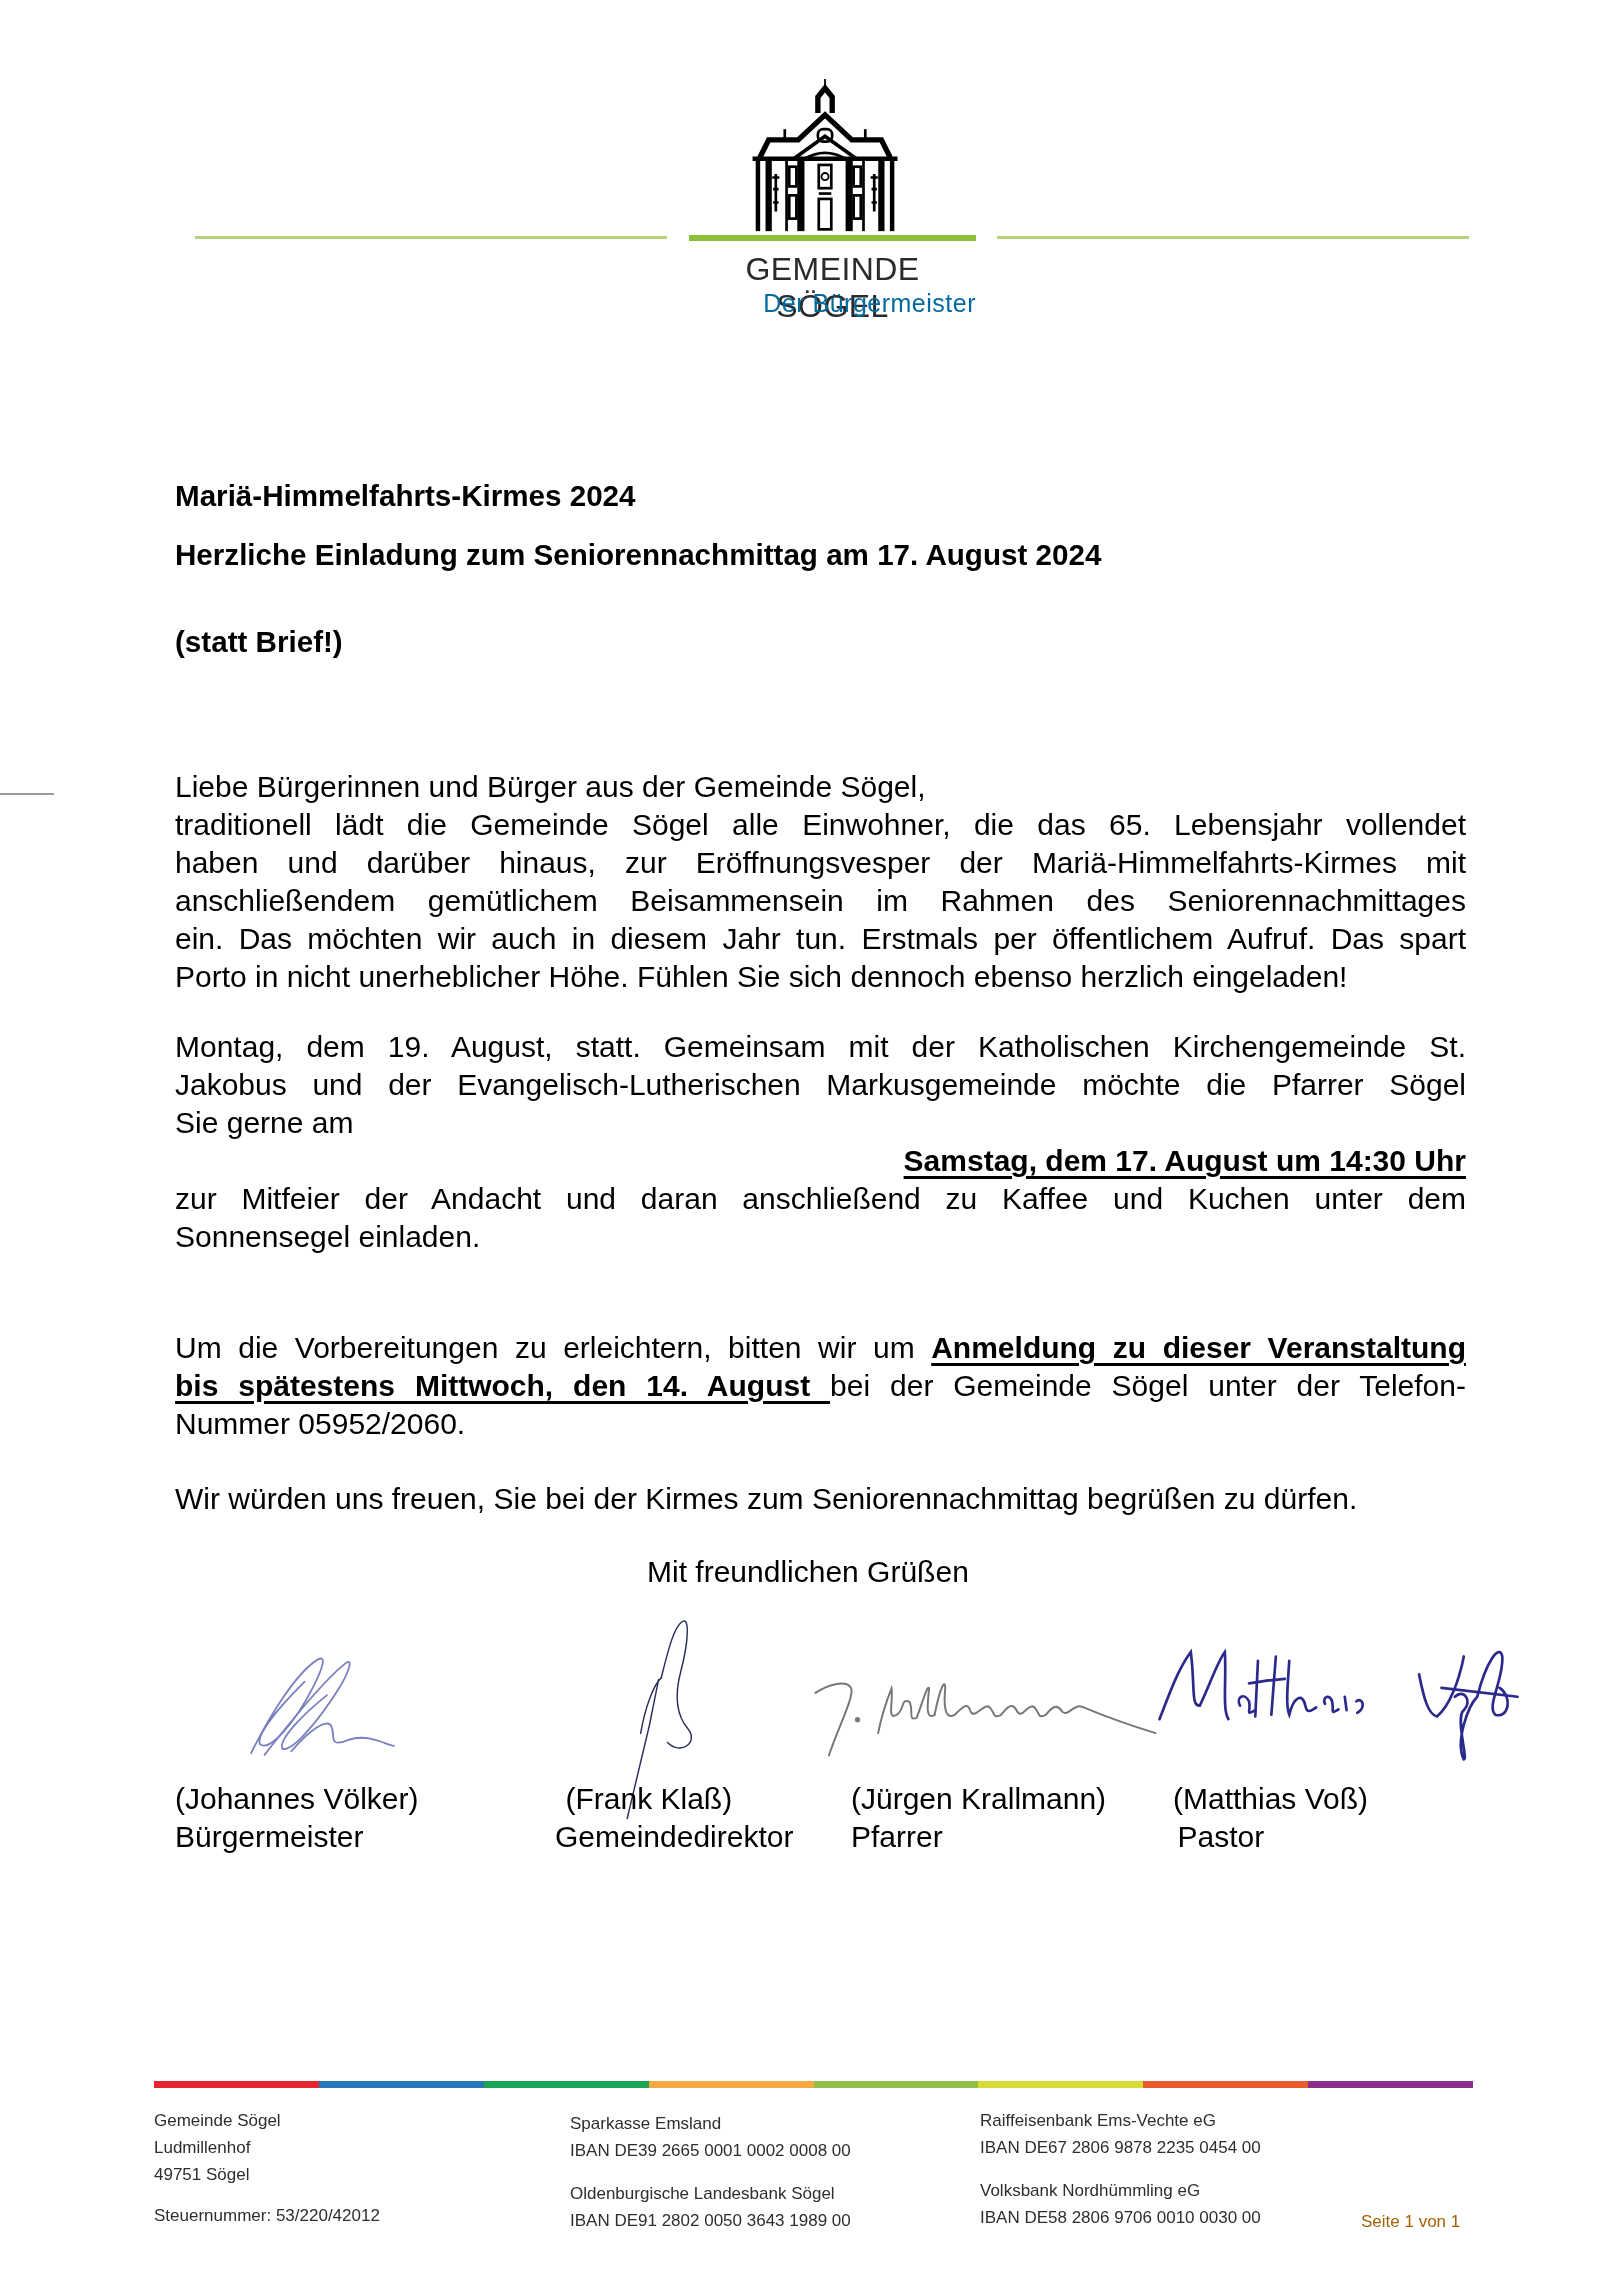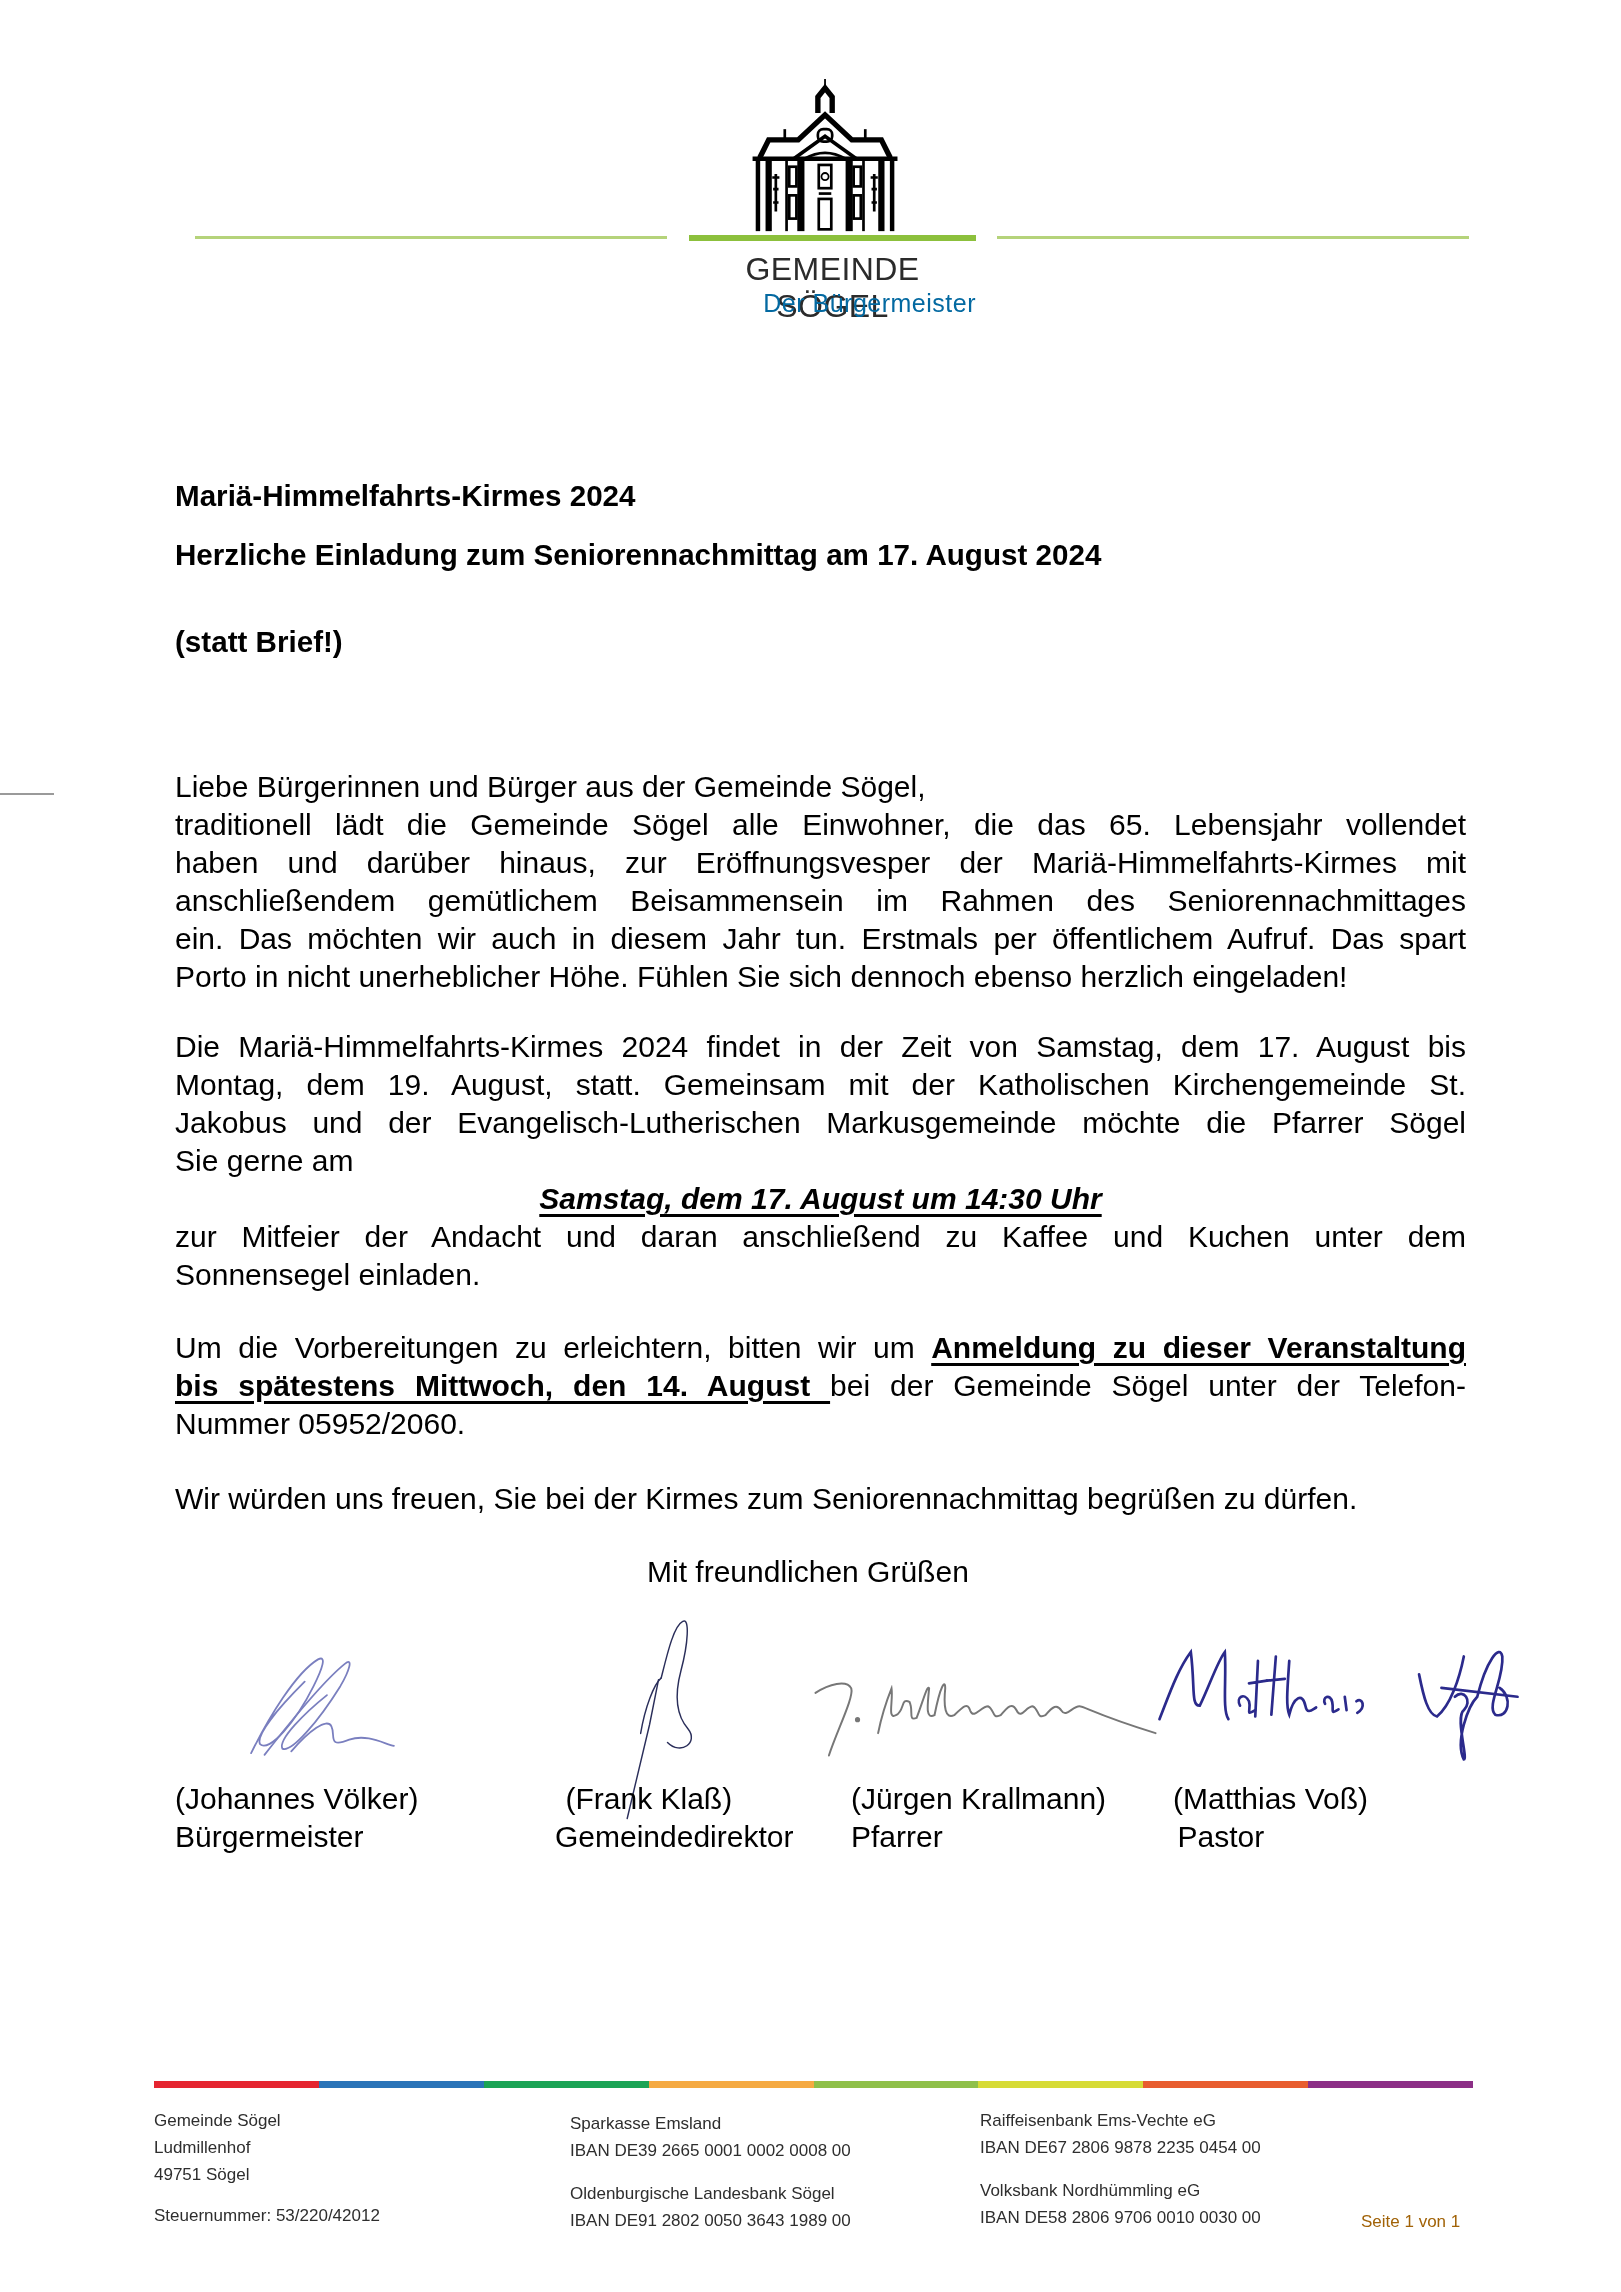--- a/index.html
+++ b/index.html
@@ -27,21 +27,21 @@
   .h3 { top: 625px; }
 
   
   .para { left: 175px; width: 1291px; font-size: 30px; line-height: 38px; text-align: justify; }
   .para .ln { display: block; text-align: justify; text-align-last: justify; white-space: nowrap; height: 38px; }
   .para .ln.last { text-align-last: left; }
   .p1 { top: 768px; }
   .p2 { top: 1028px; }
   .p3 { top: 1329px; }
   .p4 { top: 1480px; }
-  .center-date { display: block; text-align: center; font-weight: bold; height: 38px; font-style: italic; }
+  .center-date { display: block; text-align: right; font-weight: bold; height: 38px; }
   .center-date span { text-decoration: underline; text-decoration-thickness: 2.7px; text-underline-offset: 4.5px; }
   .u-bold { font-weight: bold; text-decoration: underline; text-decoration-thickness: 2.7px; text-underline-offset: 4.5px; }
 
   .closing { left: 647px; top: 1555px; font-size: 30px; white-space: nowrap; }
 
   
   .sig { position: absolute; }
   .sig1 { left: 242px; top: 1646px; width: 161px; height: 116px; }
   .sig2 { left: 618px; top: 1617px; width: 99px; height: 206px; }
   .sig3 { left: 811px; top: 1666px; width: 349px; height: 94px; }
@@ -127,21 +127,20 @@
 <div class="abs para p1">
   <span class="ln last">Liebe Bürgerinnen und Bürger aus der Gemeinde Sögel,</span>
   <span class="ln">traditionell lädt die Gemeinde Sögel alle Einwohner, die das 65. Lebensjahr vollendet</span>
   <span class="ln">haben und darüber hinaus, zur Eröffnungsvesper der Mariä-Himmelfahrts-Kirmes mit</span>
   <span class="ln">anschließendem gemütlichem Beisammensein im Rahmen des Seniorennachmittages</span>
   <span class="ln">ein. Das möchten wir auch in diesem Jahr tun. Erstmals per öffentlichem Aufruf. Das spart</span>
   <span class="ln last">Porto in nicht unerheblicher Höhe. Fühlen Sie sich dennoch ebenso herzlich eingeladen!</span>
 </div>
 
 <div class="abs para p2">
-  <span class="ln">Die Mariä-Himmelfahrts-Kirmes 2024 findet in der Zeit von Samstag, dem 17. August bis</span>
   <span class="ln">Montag, dem 19. August, statt. Gemeinsam mit der Katholischen Kirchengemeinde St.</span>
   <span class="ln">Jakobus und der Evangelisch-Lutherischen Markusgemeinde möchte die Pfarrer Sögel</span>
   <span class="ln last">Sie gerne am</span>
   <span class="center-date"><span>Samstag, dem 17. August um 14:30 Uhr</span></span>
   <span class="ln">zur Mitfeier der Andacht und daran anschließend zu Kaffee und Kuchen unter dem</span>
   <span class="ln last">Sonnensegel einladen.</span>
 </div>
 
 <div class="abs para p3">
   <span class="ln"><span>Um die Vorbereitungen zu erleichtern, bitten wir um </span><span class="u-bold">Anmeldung zu dieser Veranstaltung</span></span>

